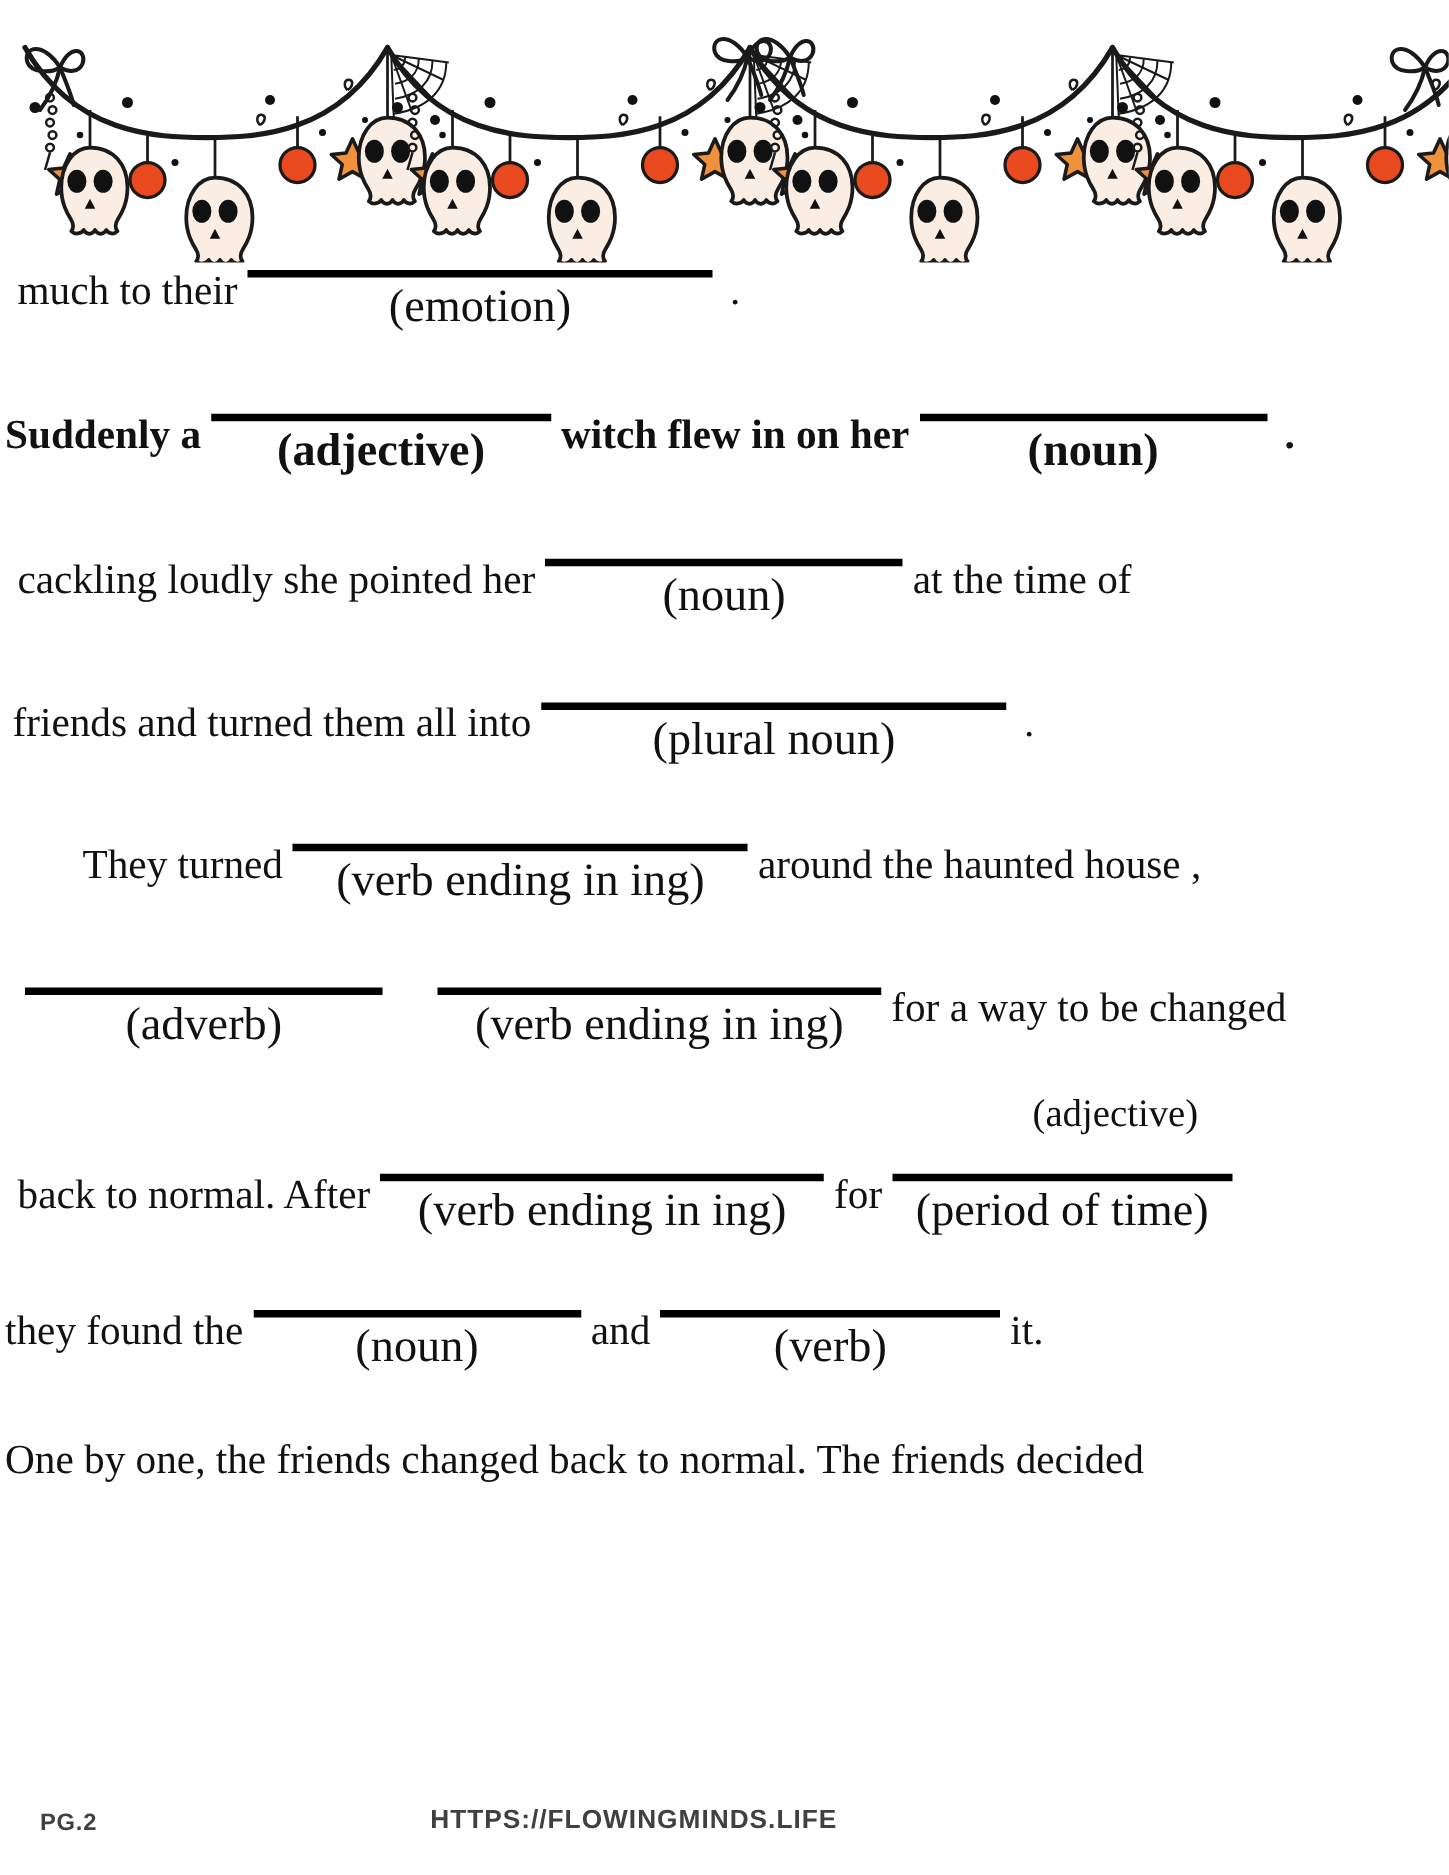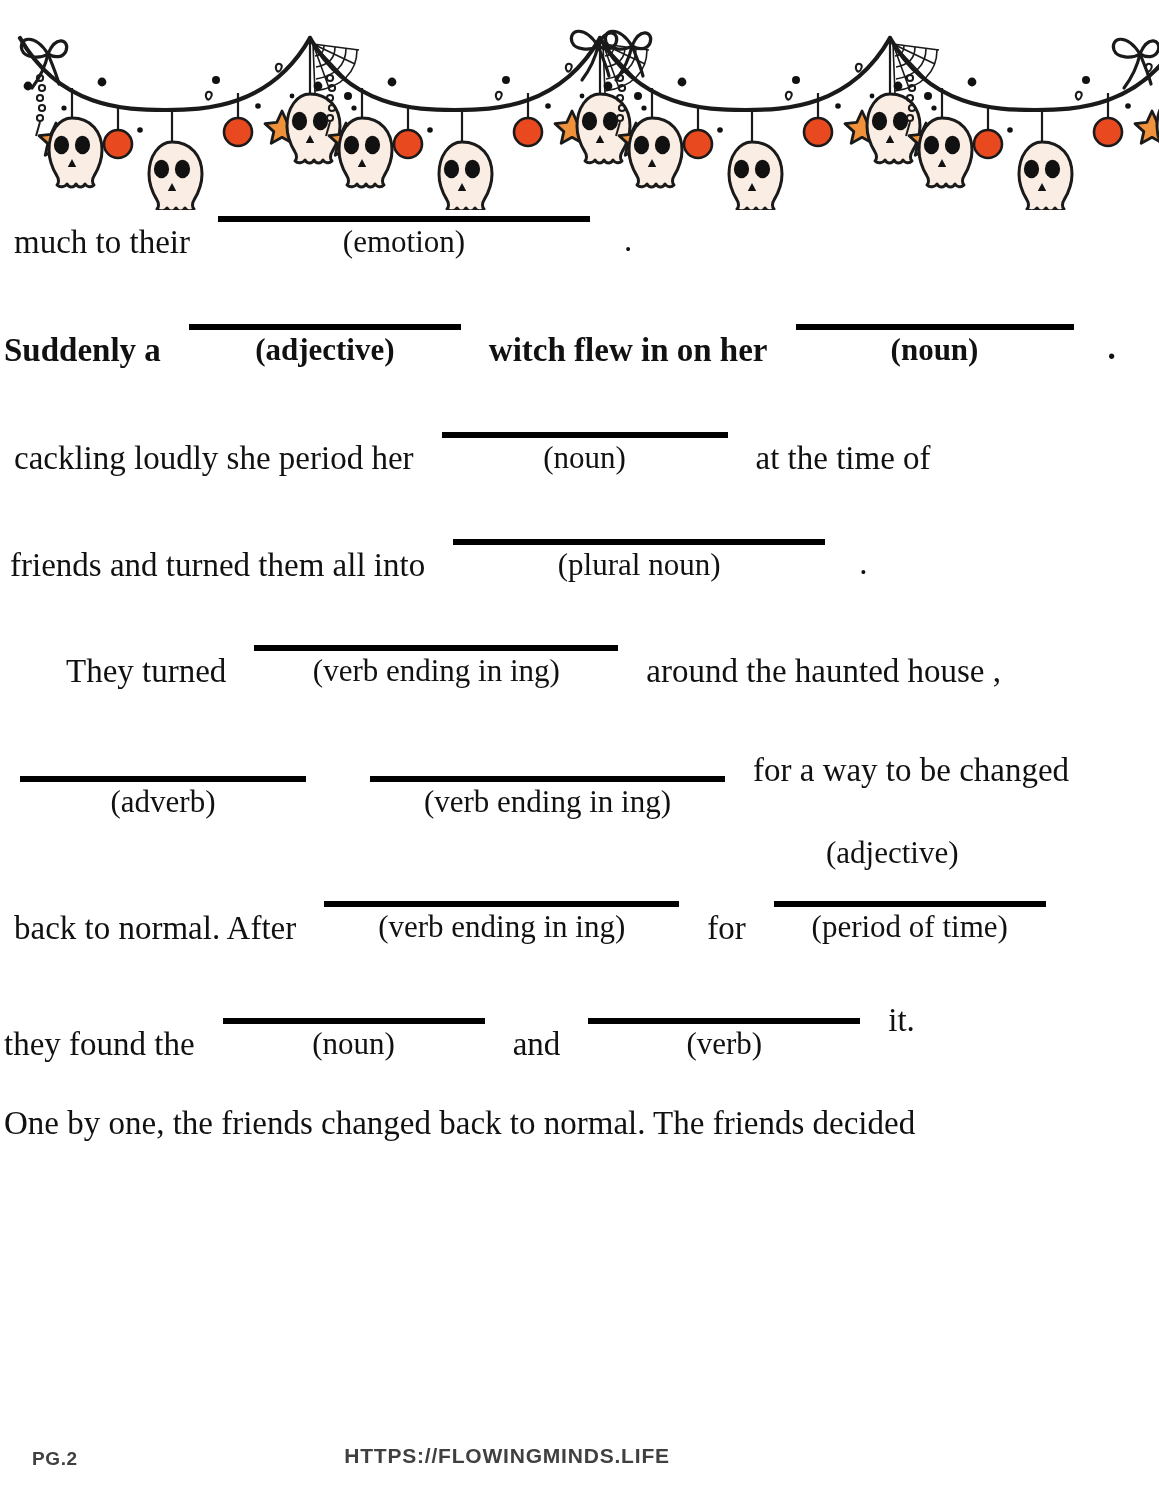--- a/index.html
+++ b/index.html
@@ -30,27 +30,26 @@
   
   #worksheet {
     position: absolute;
     left: 0;
     top: 210px;
     width: 1159px;
   }
 
   .story-line {
     display: flex;
-    align-items: flex-end;
+    align-items: flex-start;
     flex-wrap: nowrap;
     white-space: nowrap;
     font-size: 33px;
     line-height: 1.05;
     padding: 0 14px;
-    gap: 20px;
   }
 
   .words {
     display: inline-block;
     padding-bottom: 2px;
   }
 
   
   .blank {
     display: inline-flex;
@@ -60,21 +59,21 @@
     margin: 0 8px;
   }
   .blank .rule {
     display: block;
     height: 6px;
     background: #000000;
     width: 100%;
   }
   .blank .hint {
     display: block;
-    font-size: 31px;
+    font-size: 37px;
     line-height: 1.25;
     margin-top: 1px;
     white-space: nowrap;
   }
   
   .blank.w-em   { min-width: 372px; }
   .blank.w-adj  { min-width: 272px; }
   .blank.w-noun { min-width: 278px; }
   .blank.w-noun2{ min-width: 286px; }
   .blank.w-plur { min-width: 372px; }
@@ -293,21 +292,21 @@
     </span>
     <span class="words">witch flew in on her</span>
     <span class="blank w-noun">
       <span class="rule"></span>
       <span class="hint">(noun)</span>
     </span>
     <span class="words tail-dot">.</span>
   </div>
 
   <div class="story-line ln3">
-    <span class="words">cackling loudly she period her</span>
+    <span class="words">cackling loudly she pointed her</span>
     <span class="blank w-noun2">
       <span class="rule"></span>
       <span class="hint">(noun)</span>
     </span>
     <span class="words">at the time of</span>
   </div>
 
   <div class="story-line ln4">
     <span class="words">friends and turned them all into</span>
     <span class="blank w-plur">

